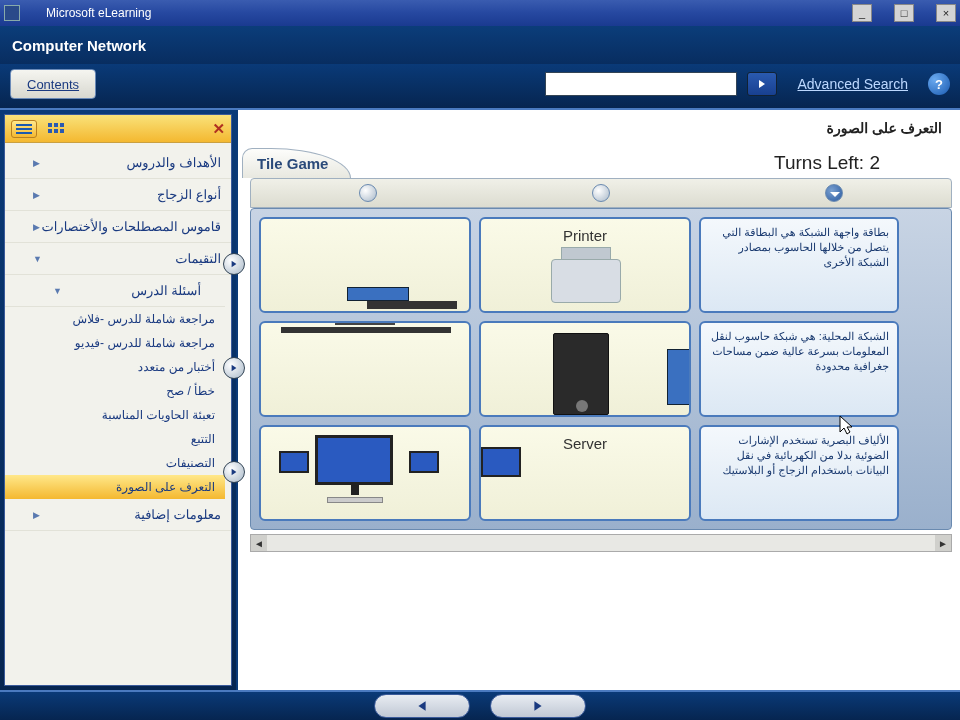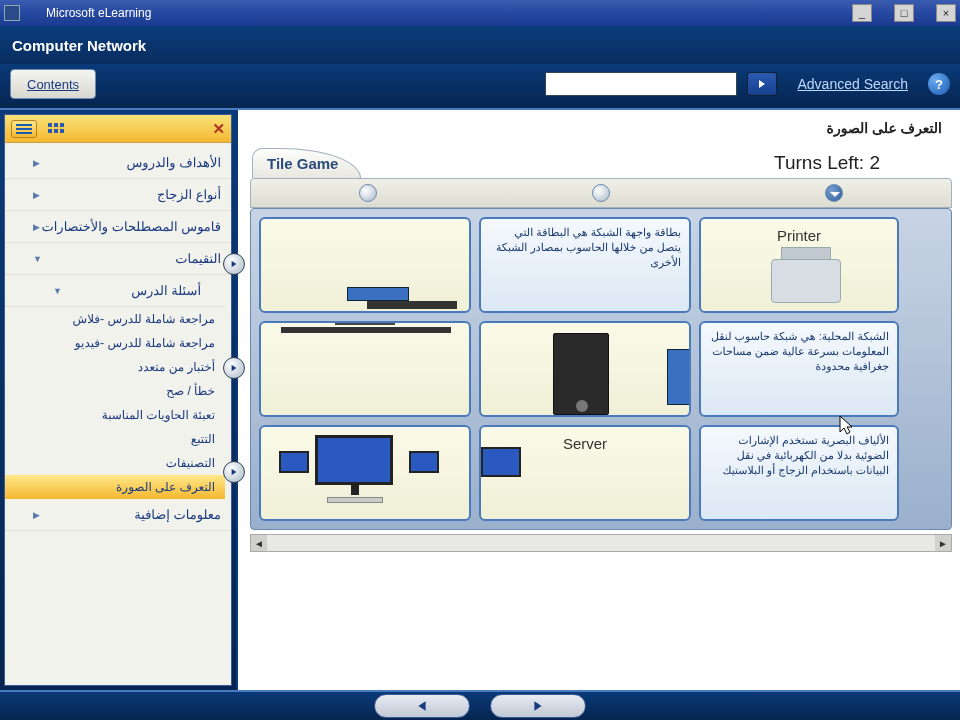--- a/index.html
+++ b/index.html
@@ -80,21 +80,21 @@
 .game-wrap { flex:1; padding: 0 0 0 4px; position:relative; }
 
 .game-hdr {
   display:flex; align-items:flex-end; height: 36px; position: relative;
 }
 .game-tab {
   height: 30px; padding: 0 22px 0 14px; font-size: 15px; font-weight: bold; color: #2a4a7a;
   background: linear-gradient(to bottom,#fdfdfb,#e8e8e0);
   border: 1px solid #a0b0c0; border-bottom: none;
   border-radius: 10px 80px 0 0 / 10px 30px 0 0;
-  display:flex; align-items:center; margin-left: 10px;
+  display:flex; align-items:center; 
 }
 .turns { margin-left: auto; margin-right: 80px; font-size: 19px; color: #222; padding-bottom: 4px; }
 
 .nav-dots {
   height: 30px; background: linear-gradient(to bottom,#f0f0e8,#dcdcd0);
   border: 1px solid #a0b0c0; border-radius: 4px 4px 0 0;
   display:flex; align-items:center; justify-content:space-around; margin: 0 8px 0 8px;
 }
 .nav-dot { width: 18px; height: 18px; border-radius: 50%; background: radial-gradient(circle at 35% 35%, #fff, #a8b8c8); border: 1px solid #6a8ab0; }
 .nav-dot.dark { background: radial-gradient(circle at 35% 35%, #7aa0d0, #2a5aa0); position:relative;}
@@ -272,30 +272,30 @@
             </svg>
           </div>
         <div class="tile-grid">
 
           <div class="tile">
             <div class="dev">
               <div style="position:absolute;left:86px;top:68px;width:62px;height:14px;background:#3a70c0;border:1px solid #123;"></div>
               <div style="position:absolute;left:106px;top:82px;width:90px;height:8px;background:#333;"></div>
             </div>
           </div>
-          <div class="tile text-tile">
-              <span>بطاقة واجهة الشبكة هي البطاقة التي يتصل من خلالها الحاسوب بمصادر الشبكة الأخرى</span>
-            </div>
           <div class="tile">
             <div class="tile-label">Printer</div>
             <div class="dev">
                 <div class="printer-top"></div>
                 <div class="printer-body"></div>
               </div>
           </div>
+          <div class="tile text-tile">
+              <span>بطاقة واجهة الشبكة هي البطاقة التي يتصل من خلالها الحاسوب بمصادر الشبكة الأخرى</span>
+            </div>
 
           <div class="tile">
             <div class="dev">
               <div style="position:absolute;left:20px;top:4px;width:170px;height:6px;background:#333;"></div>
               <div style="position:absolute;left:74px;top:-10px;width:60px;height:12px;background:#444;"></div>
             </div>
           </div>
           <div class="tile">
             <div class="dev">
                 <div class="tower"></div>

